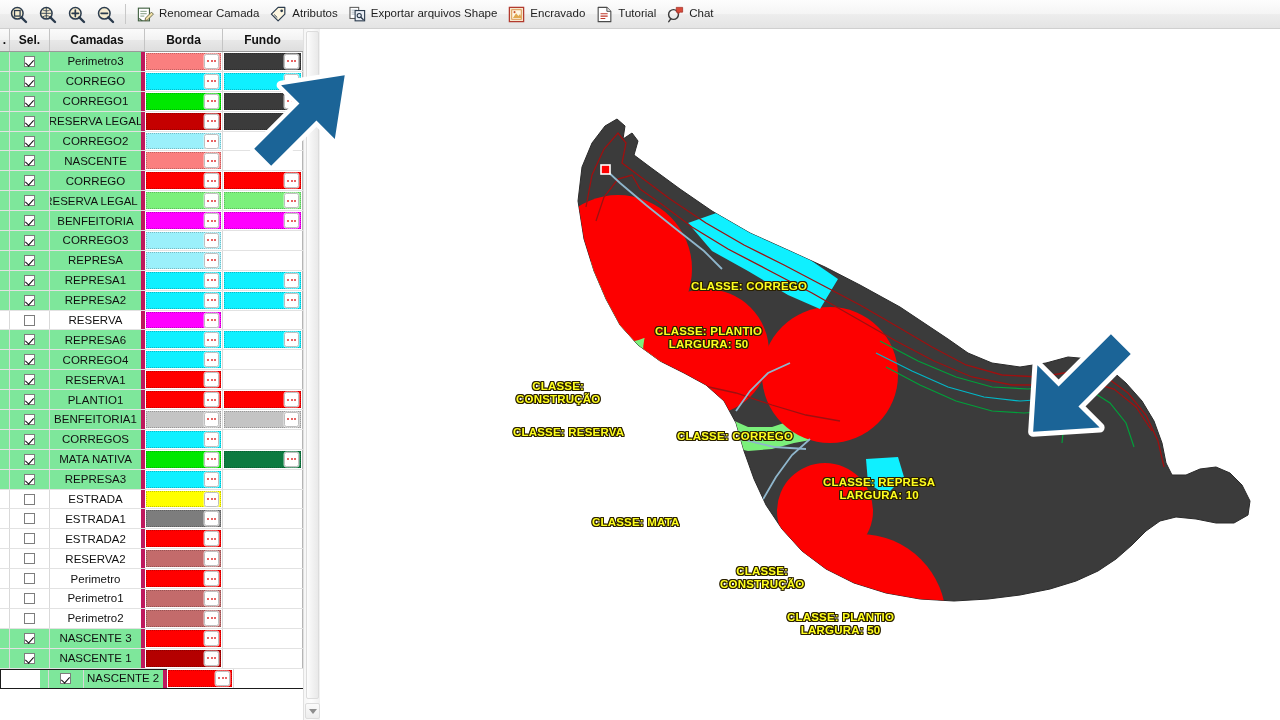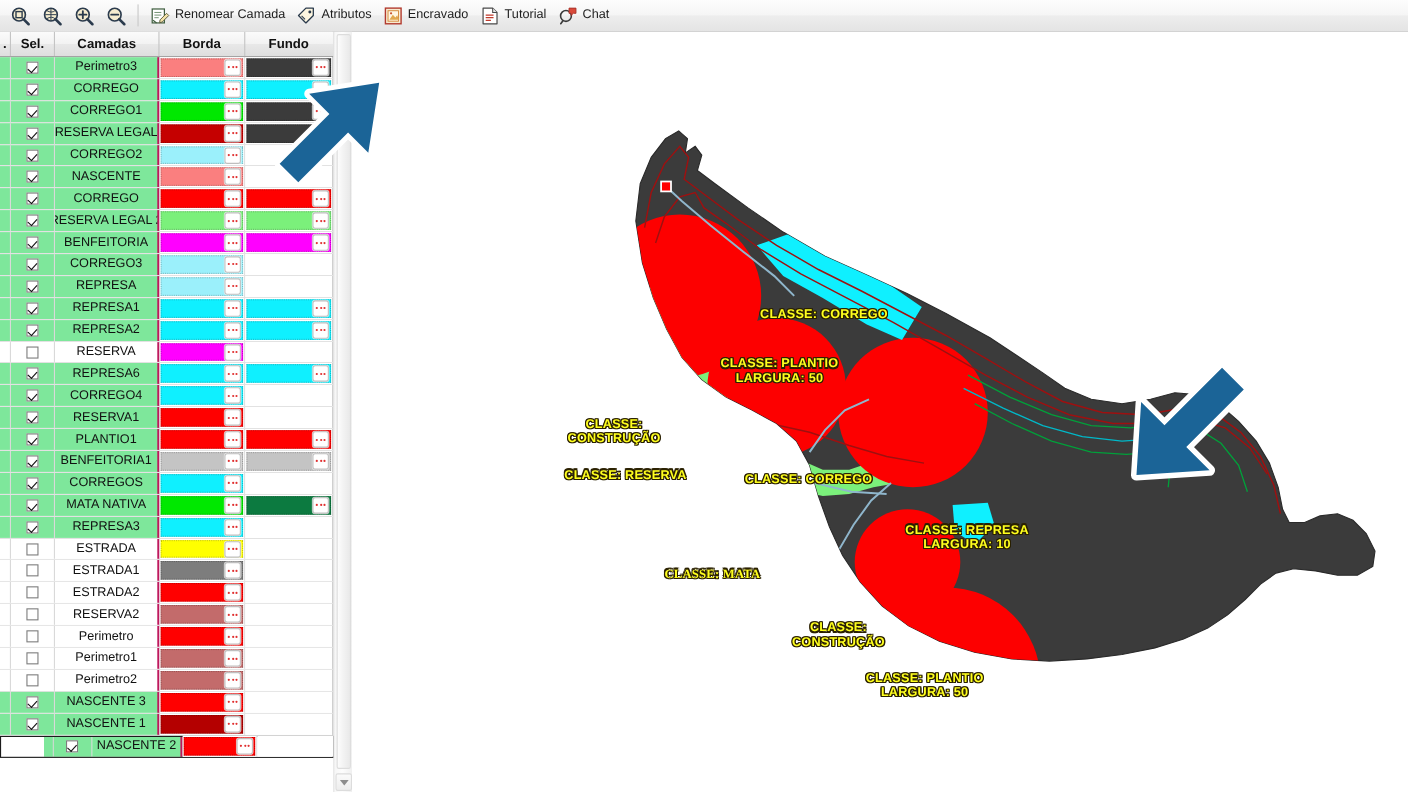--- a/index.html
+++ b/index.html
@@ -55,21 +55,21 @@
   .c-bor  { width: 78px;  }
   .c-fun  { width: 79px; border-right: none; }
 
   .row { display: flex; height: 19.9px; width: 303px; border-bottom: 1px solid #e2e2e2; }
   .row.sel-on  .cell-num, .row.sel-on .cell-sel, .row.sel-on .cell-cam { background: #7ee79b; }
   .row.sel-off .cell-num, .row.sel-off .cell-sel, .row.sel-off .cell-cam { background: #ffffff; }
   .row.focused { outline: 1.5px solid #1b1b1b; outline-offset: -1px; z-index: 5; position: relative; padding-left: 40px; }
 
   .cell-num { width: 10px; border-right: 1px solid #d9d9d9; }
   .cell-sel { width: 40px; border-right: 1px solid #d9d9d9; display:flex; align-items:center; justify-content:center; }
-  .cell-cam { width: 95px; border-right: 2px solid #be185d;
+  .cell-cam { width: 95px; border-right: 4px solid #be185d;
               display:flex; align-items:center; justify-content:center;
               font-size: 11.5px; color:#111; white-space:nowrap; overflow:hidden; }
   .cell-bor { width: 78px; border-right: 1px solid #d9d9d9; background:#fff; position:relative; }
   .cell-fun { width: 79px; background:#fff; position:relative; }
 
   .chk { width: 11px; height: 11px; border: 1px solid #7d7d7d; background: #fff;
          position: relative; display:block; }
   .chk.on::after {
     content:""; position:absolute; left:2px; top:1px; width:4px; height:7px;
     border: solid #111; border-width: 0 1.6px 1.6px 0; transform: rotate(42deg);
@@ -167,20 +167,30 @@
 
     <div class="tb-btn">
       <svg class="tb-ico" viewBox="0 0 24 24">
         <path d="M3 11.5L11.5 3H20v8.5L11.5 20z" fill="#fdf6e0" stroke="#2b3b4d" stroke-width="1.5" stroke-linejoin="round"></path>
         <circle cx="16" cy="7.4" r="1.7" fill="#2b3b4d"></circle>
         <path d="M6.5 12l4 4" stroke="#2b3b4d" stroke-width="1.2"></path>
       </svg>
       <span class="tb-label">Atributos</span>
     </div>
 
+    <div class="tb-btn">
+      <svg class="tb-ico" viewBox="0 0 24 24">
+        <rect x="2.5" y="3" width="11" height="14" fill="#ffffff" stroke="#5a5a5a" stroke-width="1.3"></rect>
+        <path d="M4.5 6.5h7M4.5 9h7M4.5 11.5h5" stroke="#9aa7b5" stroke-width="1"></path>
+        <rect x="9" y="7" width="12" height="13" fill="#e9eef5" stroke="#2b3b4d" stroke-width="1.4"></rect>
+        <circle cx="14.2" cy="13.4" r="2.6" fill="none" stroke="#2b3b4d" stroke-width="1.4"></circle>
+        <path d="M16.2 15.4l3 3" stroke="#2b3b4d" stroke-width="1.7" stroke-linecap="round"></path>
+      </svg>
+      <span class="tb-label">Exportar arquivos Shape</span>
+    </div>
 
     <div class="tb-btn">
       <svg class="tb-ico" viewBox="0 0 24 24">
         <rect x="3" y="3" width="18" height="18" fill="#f7ead0" stroke="#b23a2e" stroke-width="1.6"></rect>
         <rect x="6" y="6" width="12" height="12" fill="#fff6e2" stroke="#d4893b" stroke-width="1.1"></rect>
         <path d="M7.5 16.5l4-6 3 3.4 2-2.6 2 5.2z" fill="#e0a84e"></path>
         <circle cx="9.5" cy="9" r="1.3" fill="#c9532f"></circle>
       </svg>
       <span class="tb-label">Encravado</span>
     </div>
@@ -975,21 +985,21 @@
     <div id="map-labels">
         <div class="lbl" style="left: 371px; top: 209px;">CLASSE: CORREGO</div>
         <div class="lbl" style="left: 335px; top: 254px;">CLASSE: PLANTIO
 LARGURA: 50</div>
         <div class="lbl" style="left: 196px; top: 309px;">CLASSE:
 CONSTRUÇÃO</div>
         <div class="lbl" style="left: 193px; top: 355px;">CLASSE: RESERVA</div>
         <div class="lbl" style="left: 357px; top: 359px;">CLASSE: CORREGO</div>
         <div class="lbl" style="left: 503px; top: 405px;">CLASSE: REPRESA
 LARGURA: 10</div>
-        <div class="lbl" style="left: 284px; top: 445px; font-family: Liberation Serif, serif;">CLASSE: MATA</div>
+        <div class="lbl" style="left: 272px; top: 445px;">CLASSE: MATA</div>
         <div class="lbl" style="left: 400px; top: 494px;">CLASSE:
 CONSTRUÇÃO</div>
         <div class="lbl" style="left: 467px; top: 540px;">CLASSE: PLANTIO
 LARGURA: 50</div>
       </div>
   </div>
 
   <svg class="arrow" style="left:228px; top:22px; width:150px; height:180px;" viewBox="0 0 150 180">
     <g transform="translate(75,95) rotate(45) translate(-75,-95)">
       <path d="M63,36 h24 v64 h26 L75,152 L37,100 h26 z" transform="rotate(180 75 94)" fill="#1b6497" stroke="#ffffff" stroke-width="9" stroke-linejoin="round"></path>

